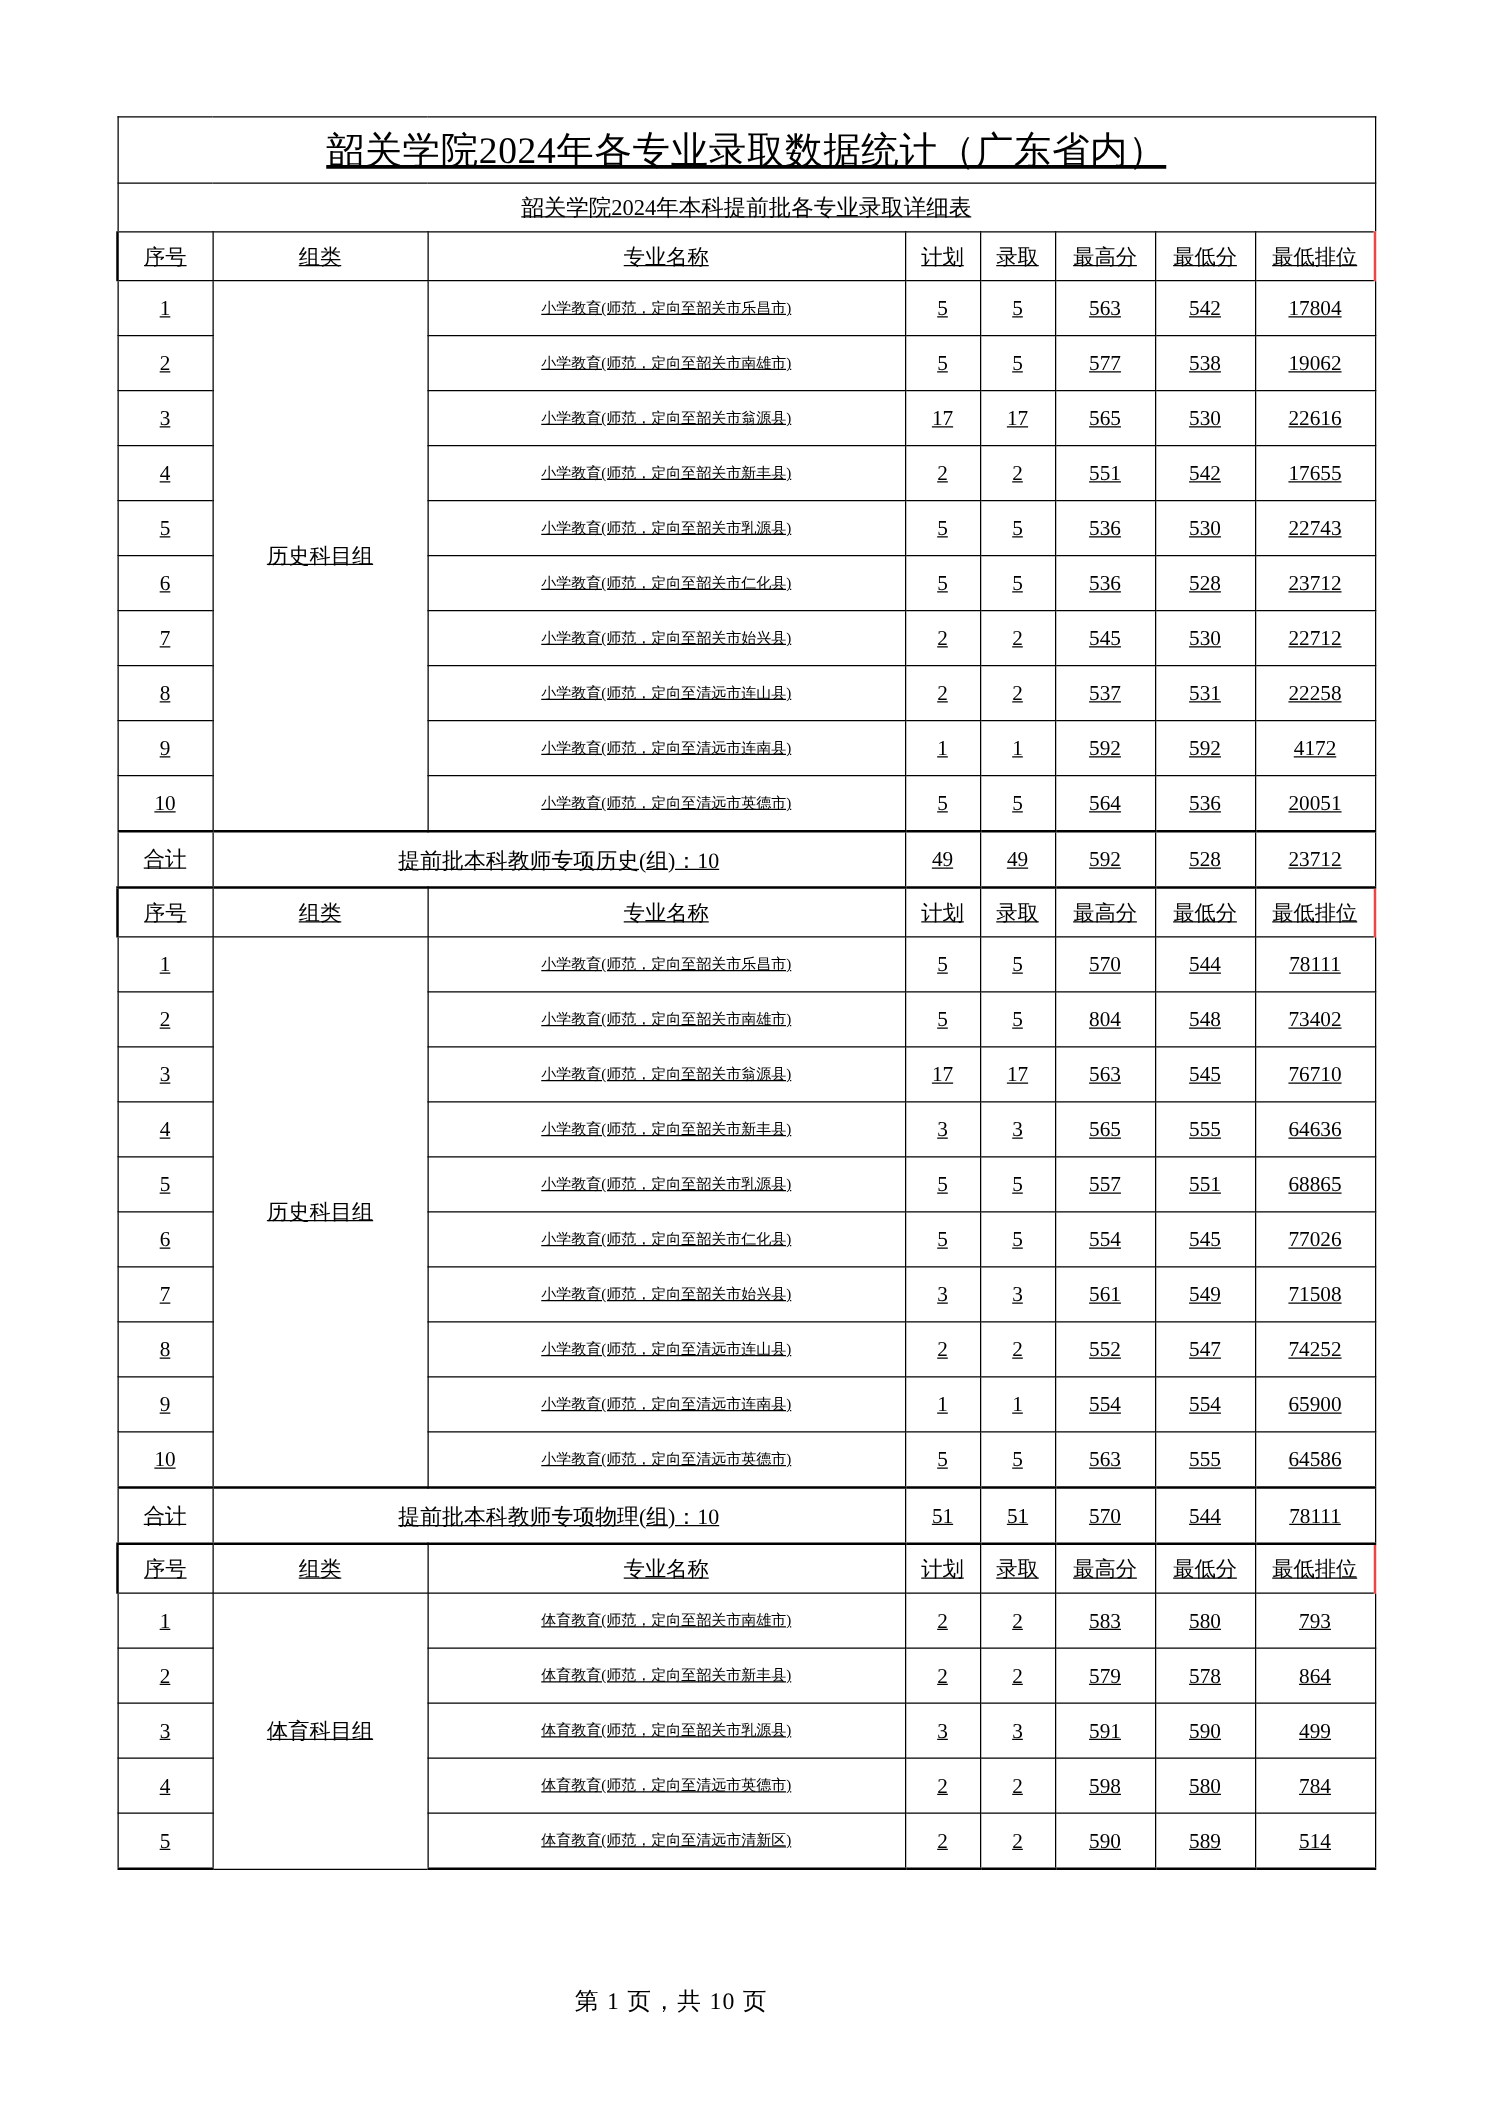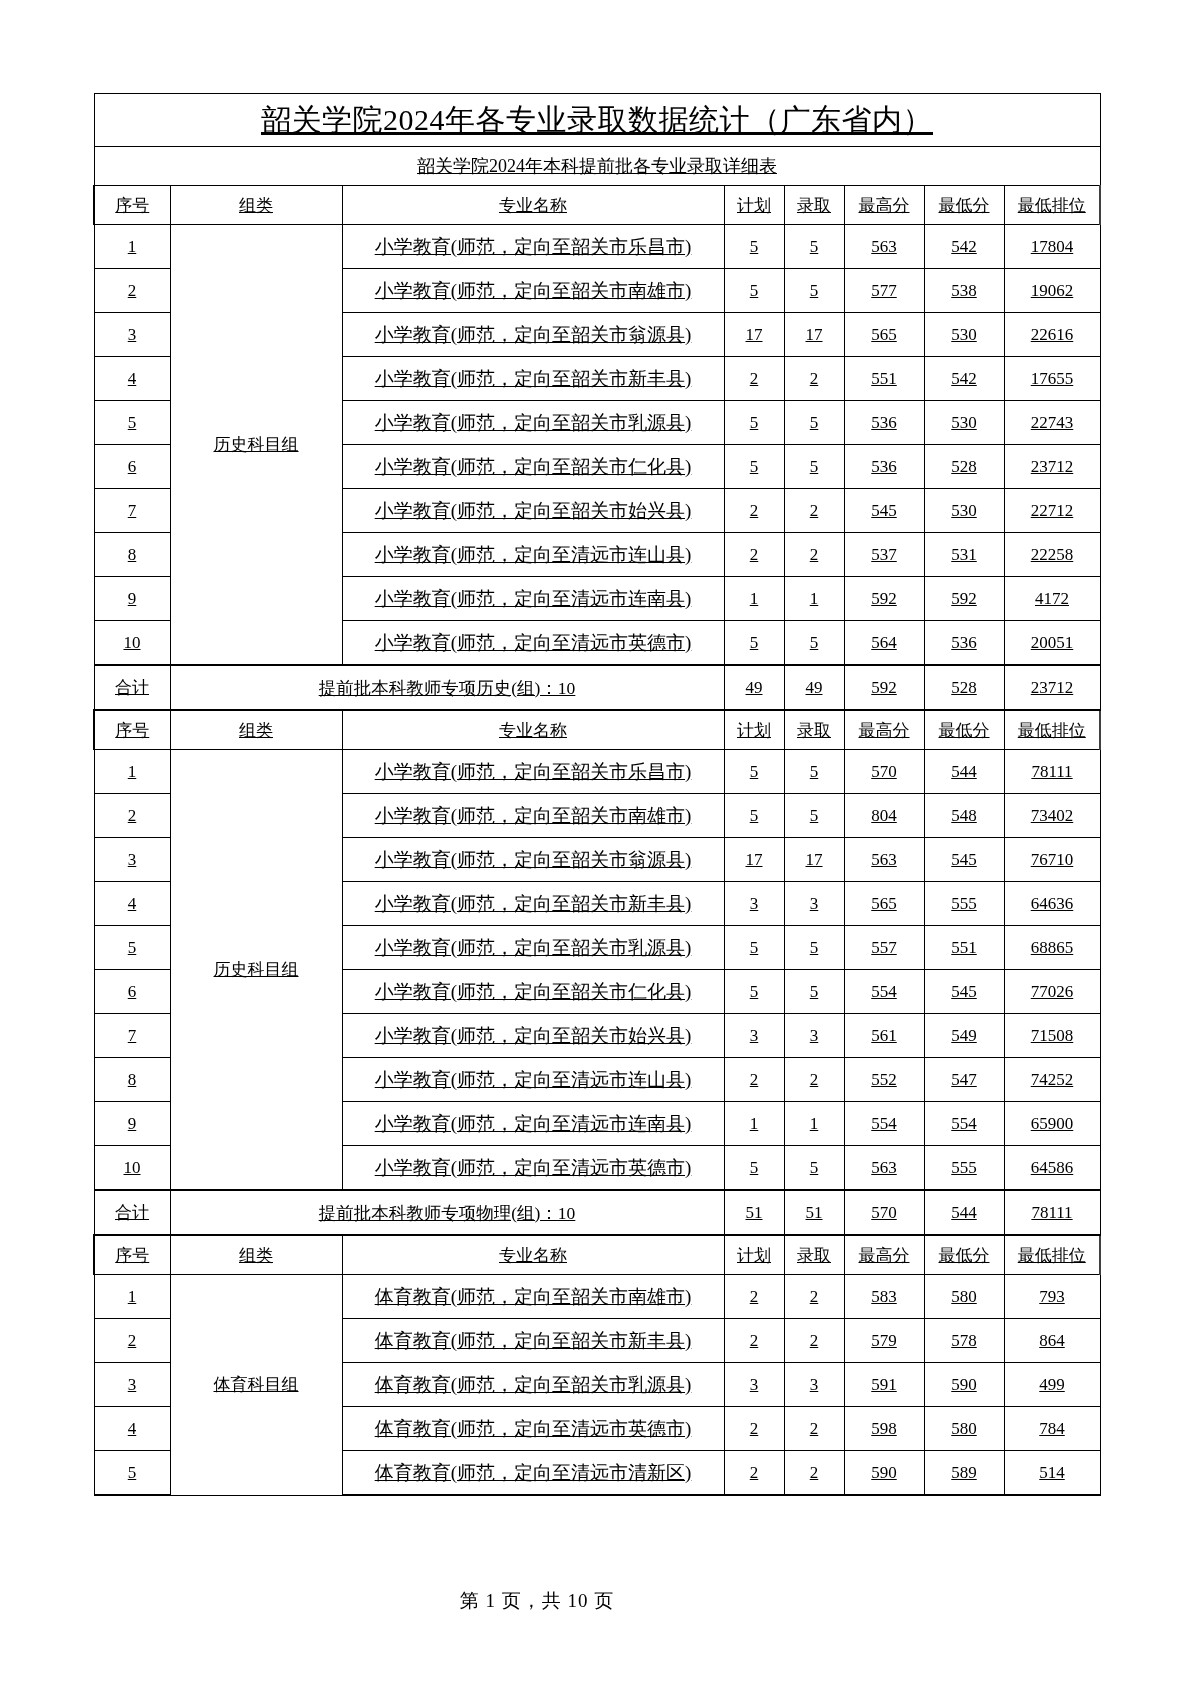--- a/index.html
+++ b/index.html
@@ -53,30 +53,30 @@
     border-left: 2px solid #000;
     border-right: 2px solid #000;
   }
   
   .hdr td {
     height: 38px;
     font-size: 17px;
     font-weight: bold;
   }
   .hdr td.edge-l { border-left: 2px solid #000; }
-  .hdr td.edge-r { border-right: 2px solid #404040; }
+  .hdr td.edge-r { border-right: 2px solid #ef4444; }
   .hdr-top td { border-top: 2px solid #000; }
 
   
   tr.datarow td {
     height: 43px;
     font-size: 17px;
   }
   tr.datarow td.major {
-    font-size: 19px;
+    font-size: 12px;
     padding-left: 6px;
     padding-right: 6px;
   }
   td.edge-l { border-left: 2px solid #000; }
   td.edge-r { border-right: 2px solid #000; }
 
   
   tr.totalrow td {
     height: 43px;
     font-size: 17px;

